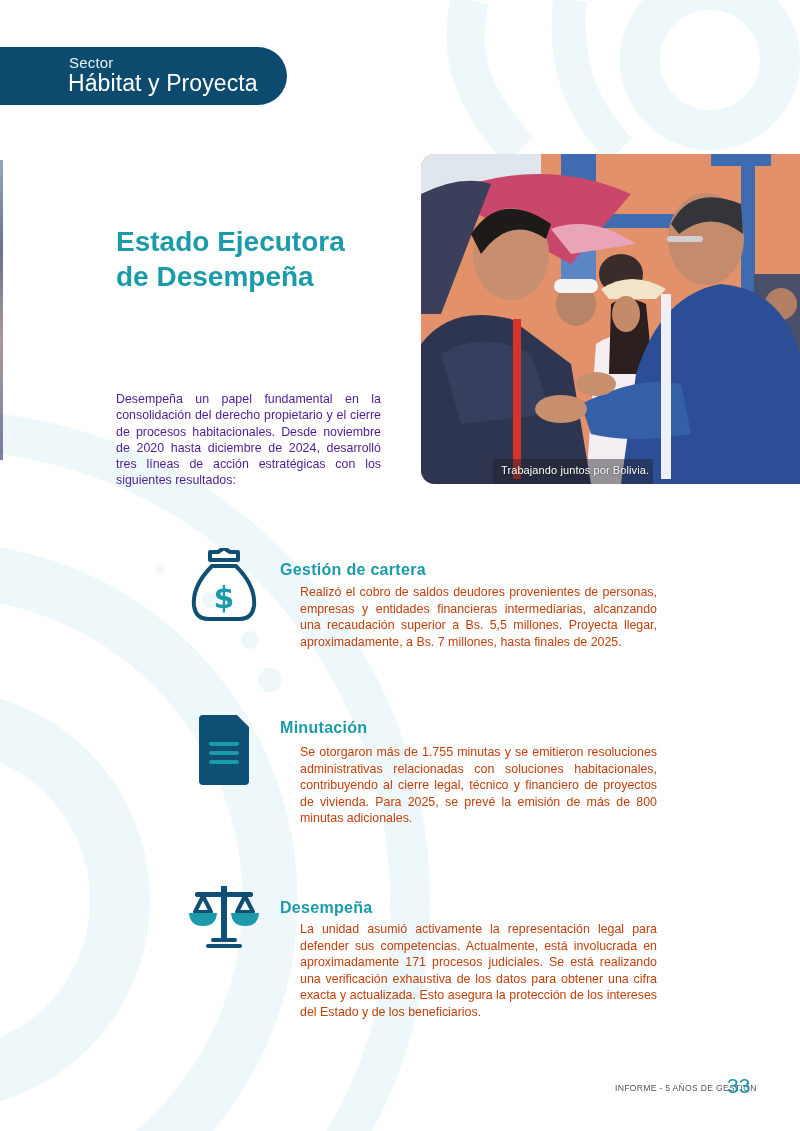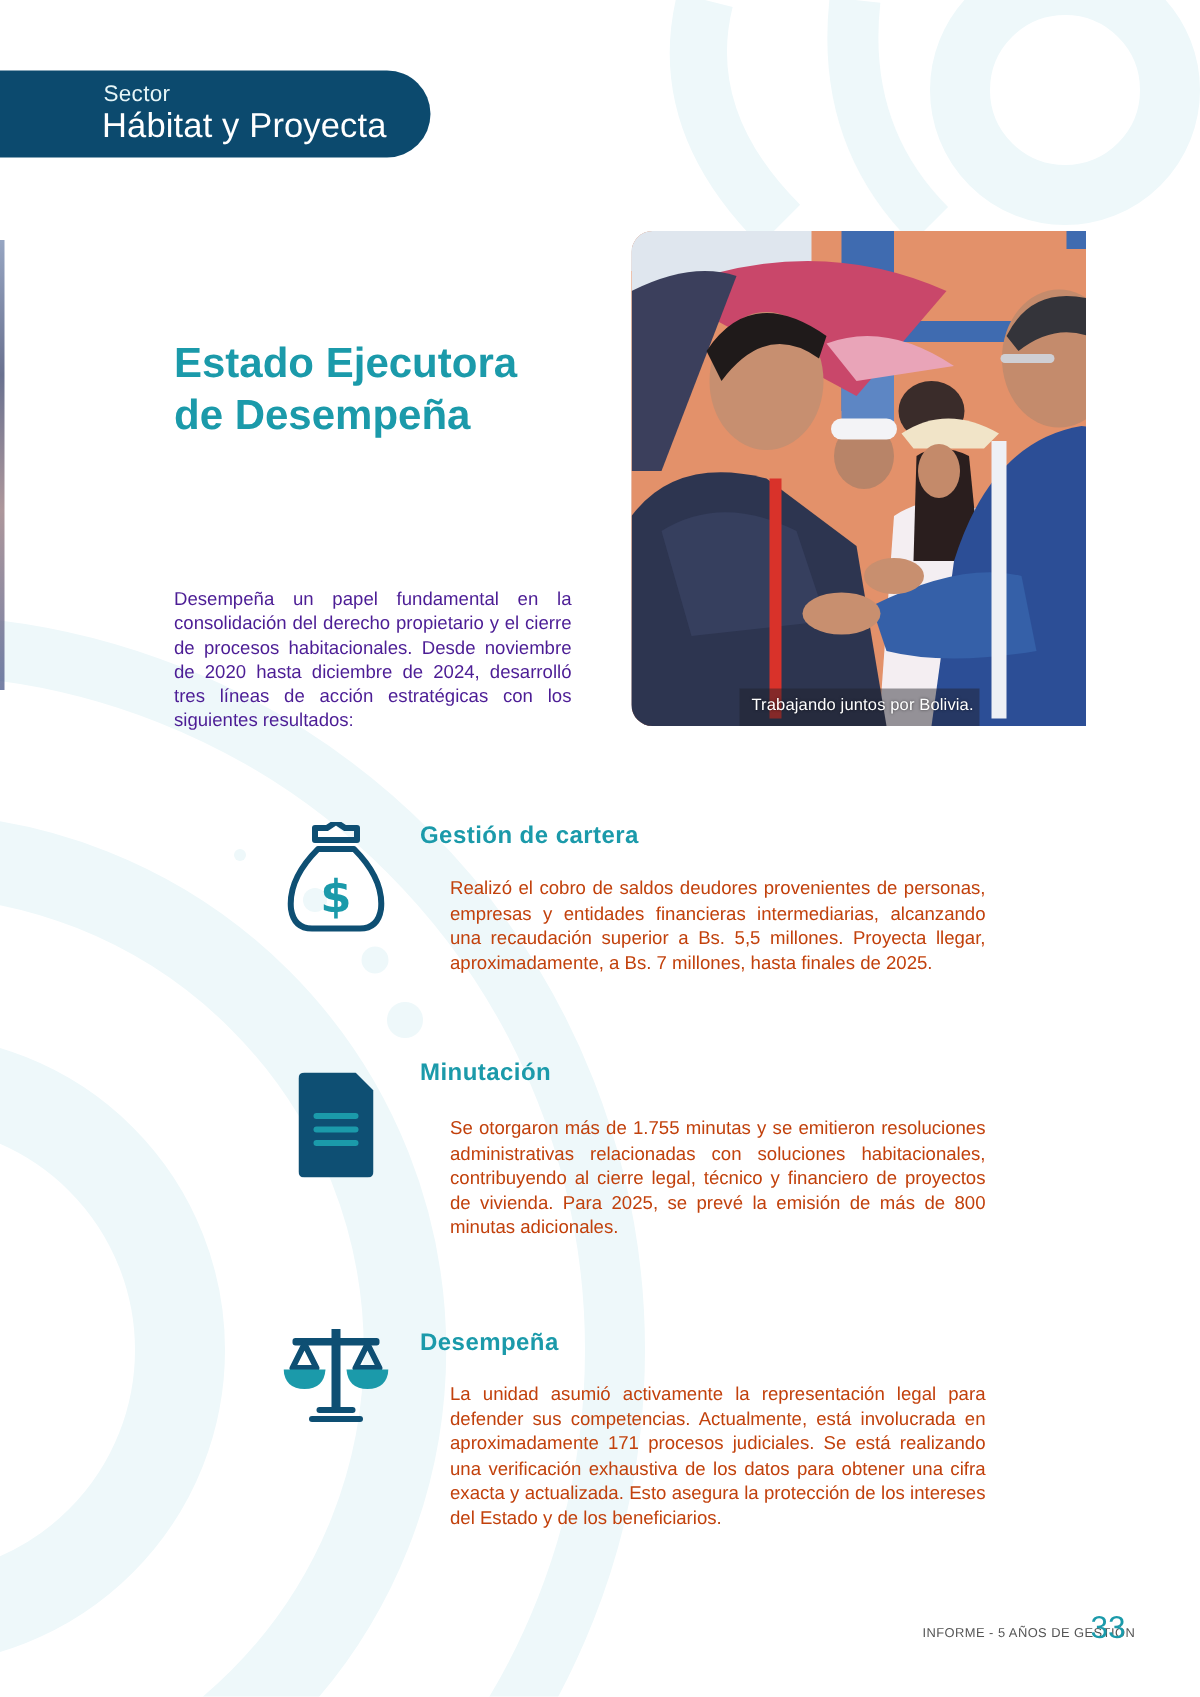--- a/index.html
+++ b/index.html
@@ -16,32 +16,32 @@
     .sector-label { position: absolute; left: 69px; top: 7px; color: #e6f6f8;
       font-size: 15px; font-weight: 300; letter-spacing: 0.2px; }
     .sector-name { position: absolute; left: 68px; top: 23px; color: #ffffff;
       font-size: 23px; letter-spacing: 0.1px; }
 
     .unit-title { position: absolute; left: 116px; top: 224px; color: #1b9aaa;
       font-size: 28px; line-height: 35px; z-index: 2; }
     .intro { position: absolute; left: 116px; top: 343px; width: 265px;
       font-size: 12.4px; line-height: 16.3px; text-align: justify; color: #4c1d95; z-index: 2; margin-top: 48px; }
 
-    .photo { position: absolute; left: 421px; top: 154px; width: 303px; height: 330px;
+    .photo { position: absolute; left: 421px; top: 154px; width: 379px; height: 330px;
       border-radius: 14px 0 0 14px; overflow: hidden; z-index: 2;
       background: linear-gradient(180deg, #d9e2ec 0%, #c9d4e0 8%, #e08a5e 8%, #e8946a 40%, #c77a58 60%, #3c4a6b 100%); }
     .photo svg { position: absolute; left: 0; top: 0; }
     .caption { position: absolute; left: 80px; top: 310px; color: #ffffff;
       font-size: 11px; letter-spacing: 0.1px; text-shadow: 0 0 2px rgba(0,0,0,0.6); }
     .caption-bg { position: absolute; left: 72px; top: 305px; width: 160px; height: 25px;
       background: rgba(30,30,40,0.45); }
 
     .item { position: absolute; left: 0; width: 800px; z-index: 2; }
     .item-icon { position: absolute; left: 186px; }
-    .item-title { position: absolute; left: 280px; color: #1b9aaa; font-size: 16px; letter-spacing: 0.3px; }
+    .item-title { position: absolute; left: 280px; color: #1b9aaa; font-size: 16px; letter-spacing: 0.3px; margin-top: 12px; }
     .item-text { position: absolute; left: 280px; width: 357px; font-size: 12.4px; line-height: 16.5px;
       text-align: justify; color: #c2410c; margin-left: 20px; }
 
     .footer-label { position: absolute; left: 580px; top: 1083px; font-size: 8.6px; color: #555;
       letter-spacing: 0.3px; z-index: 2; padding-left: 35px; }
     .page-number { position: absolute; left: 727px; top: 1074px; font-size: 21px; color: #1b9aaa; z-index: 2; text-align: center; }
   </style>
 </head>
 <body>
 

